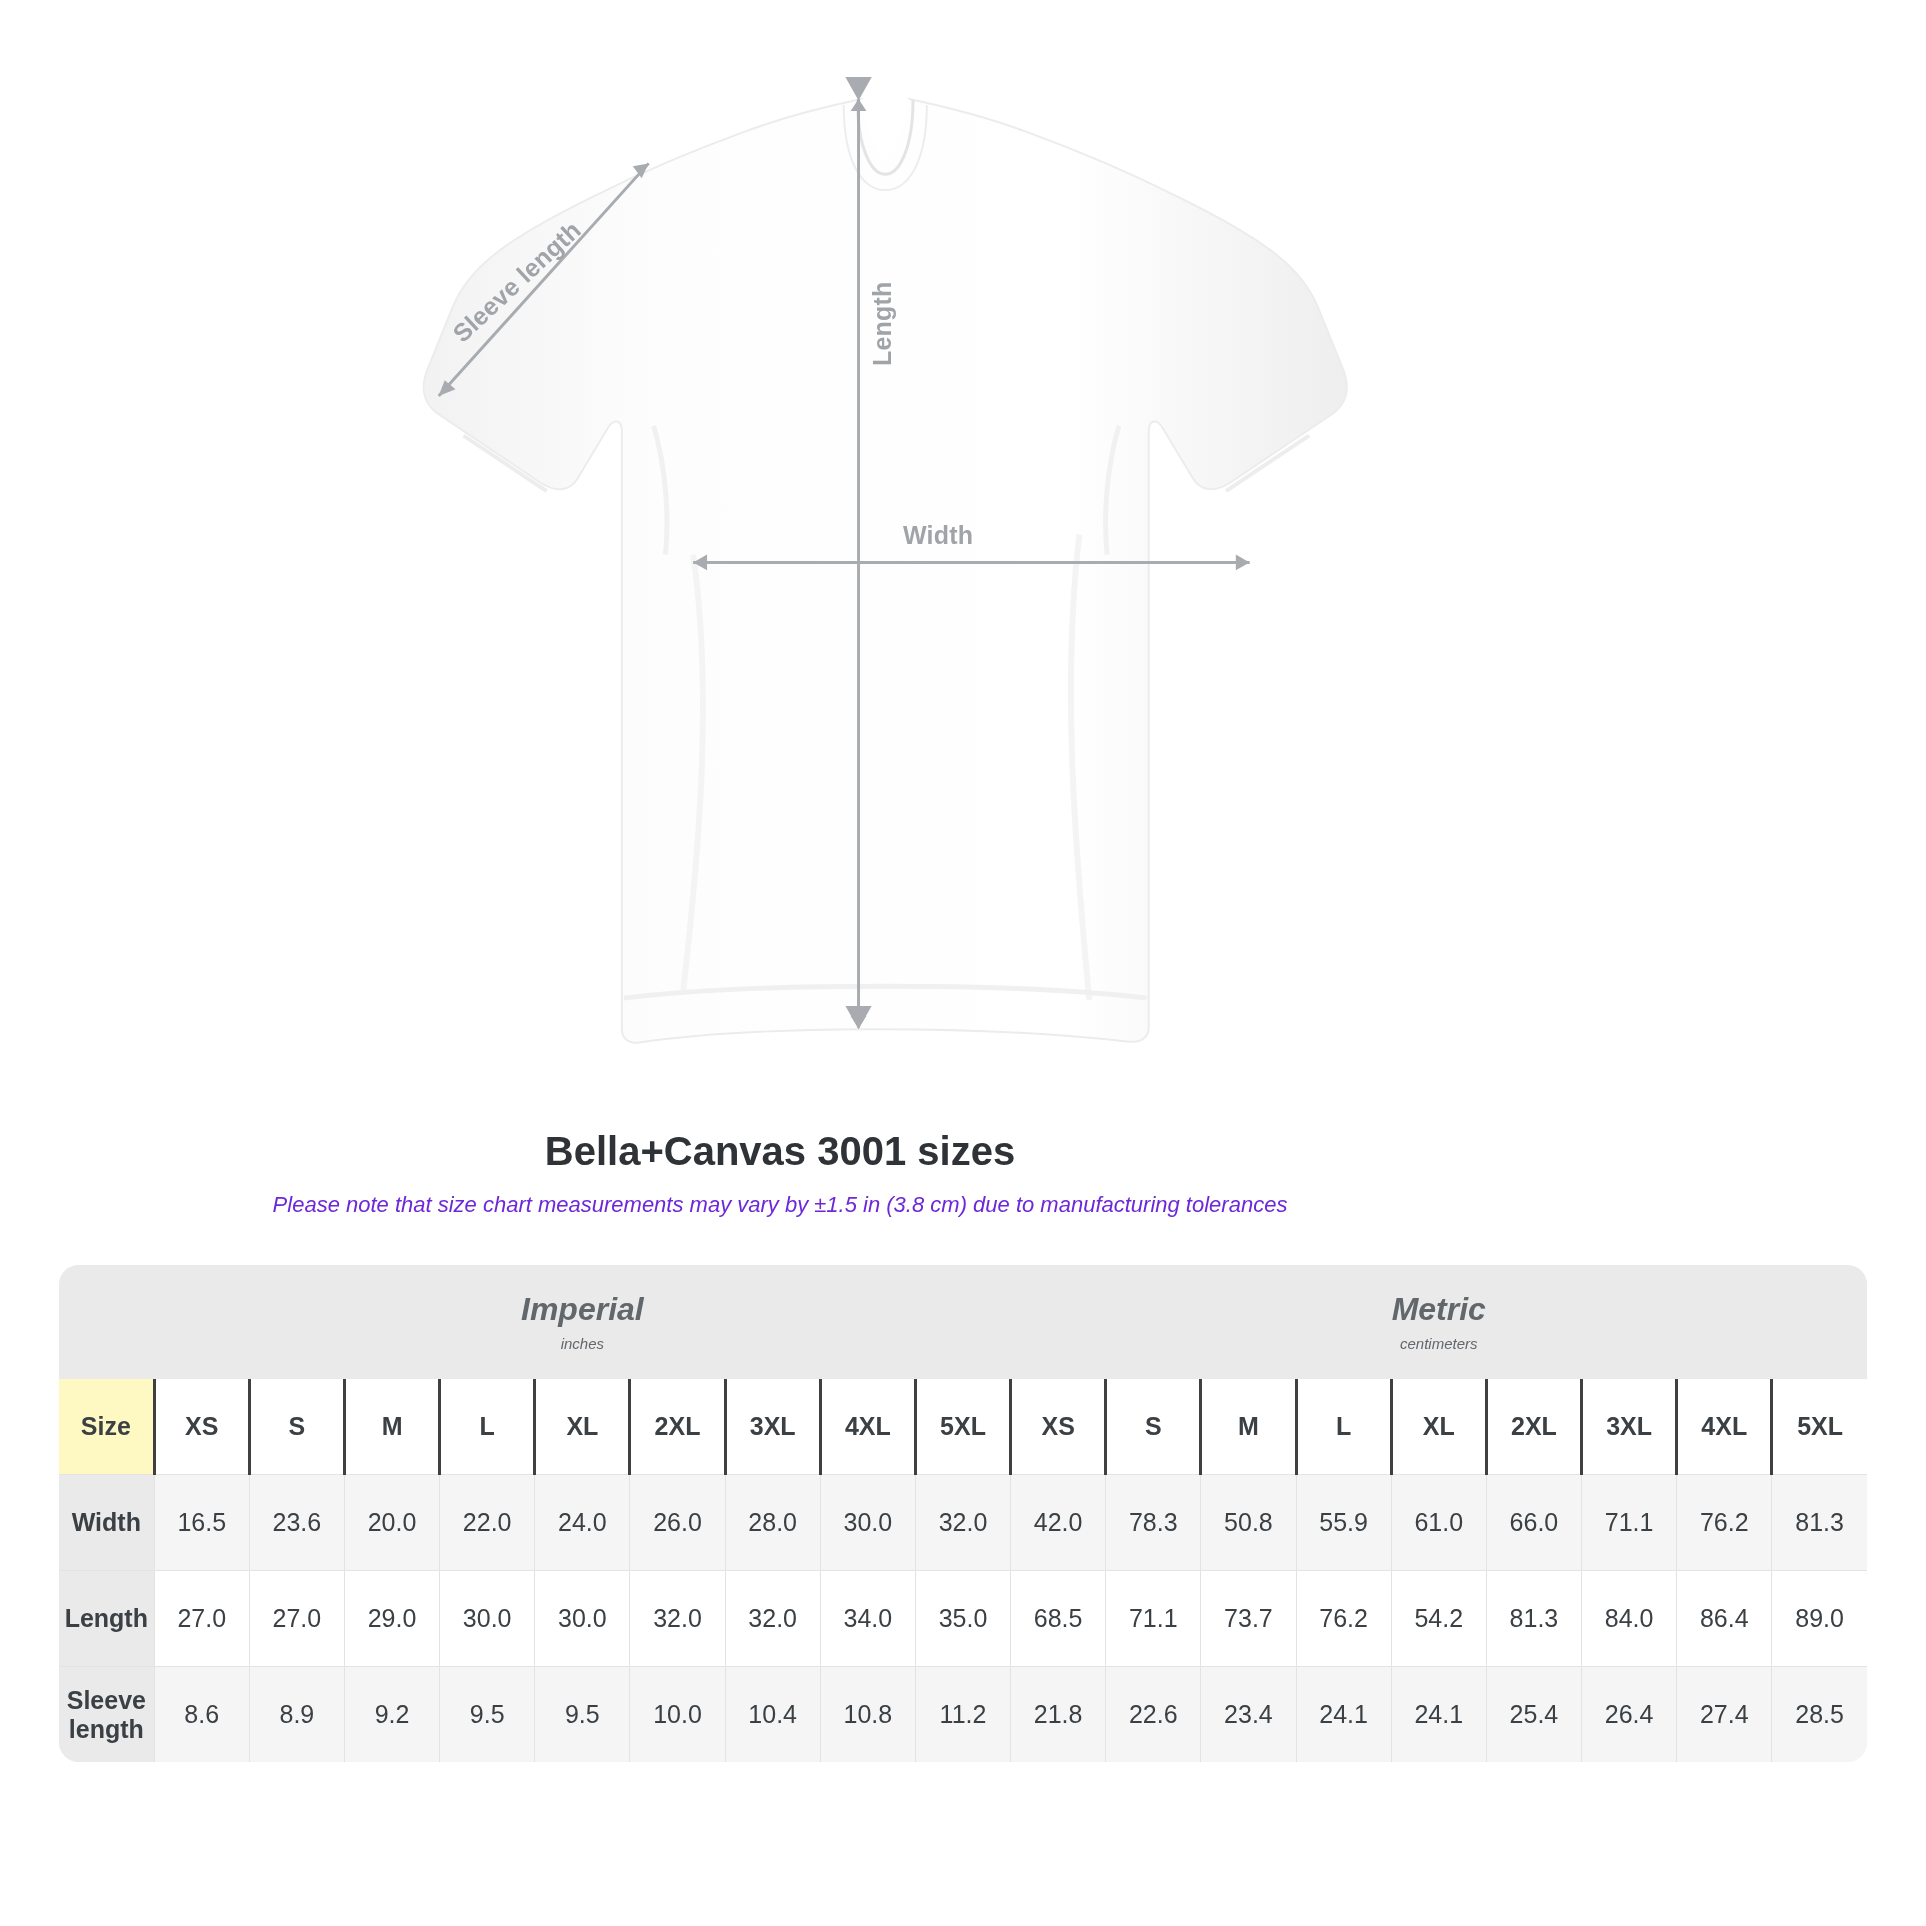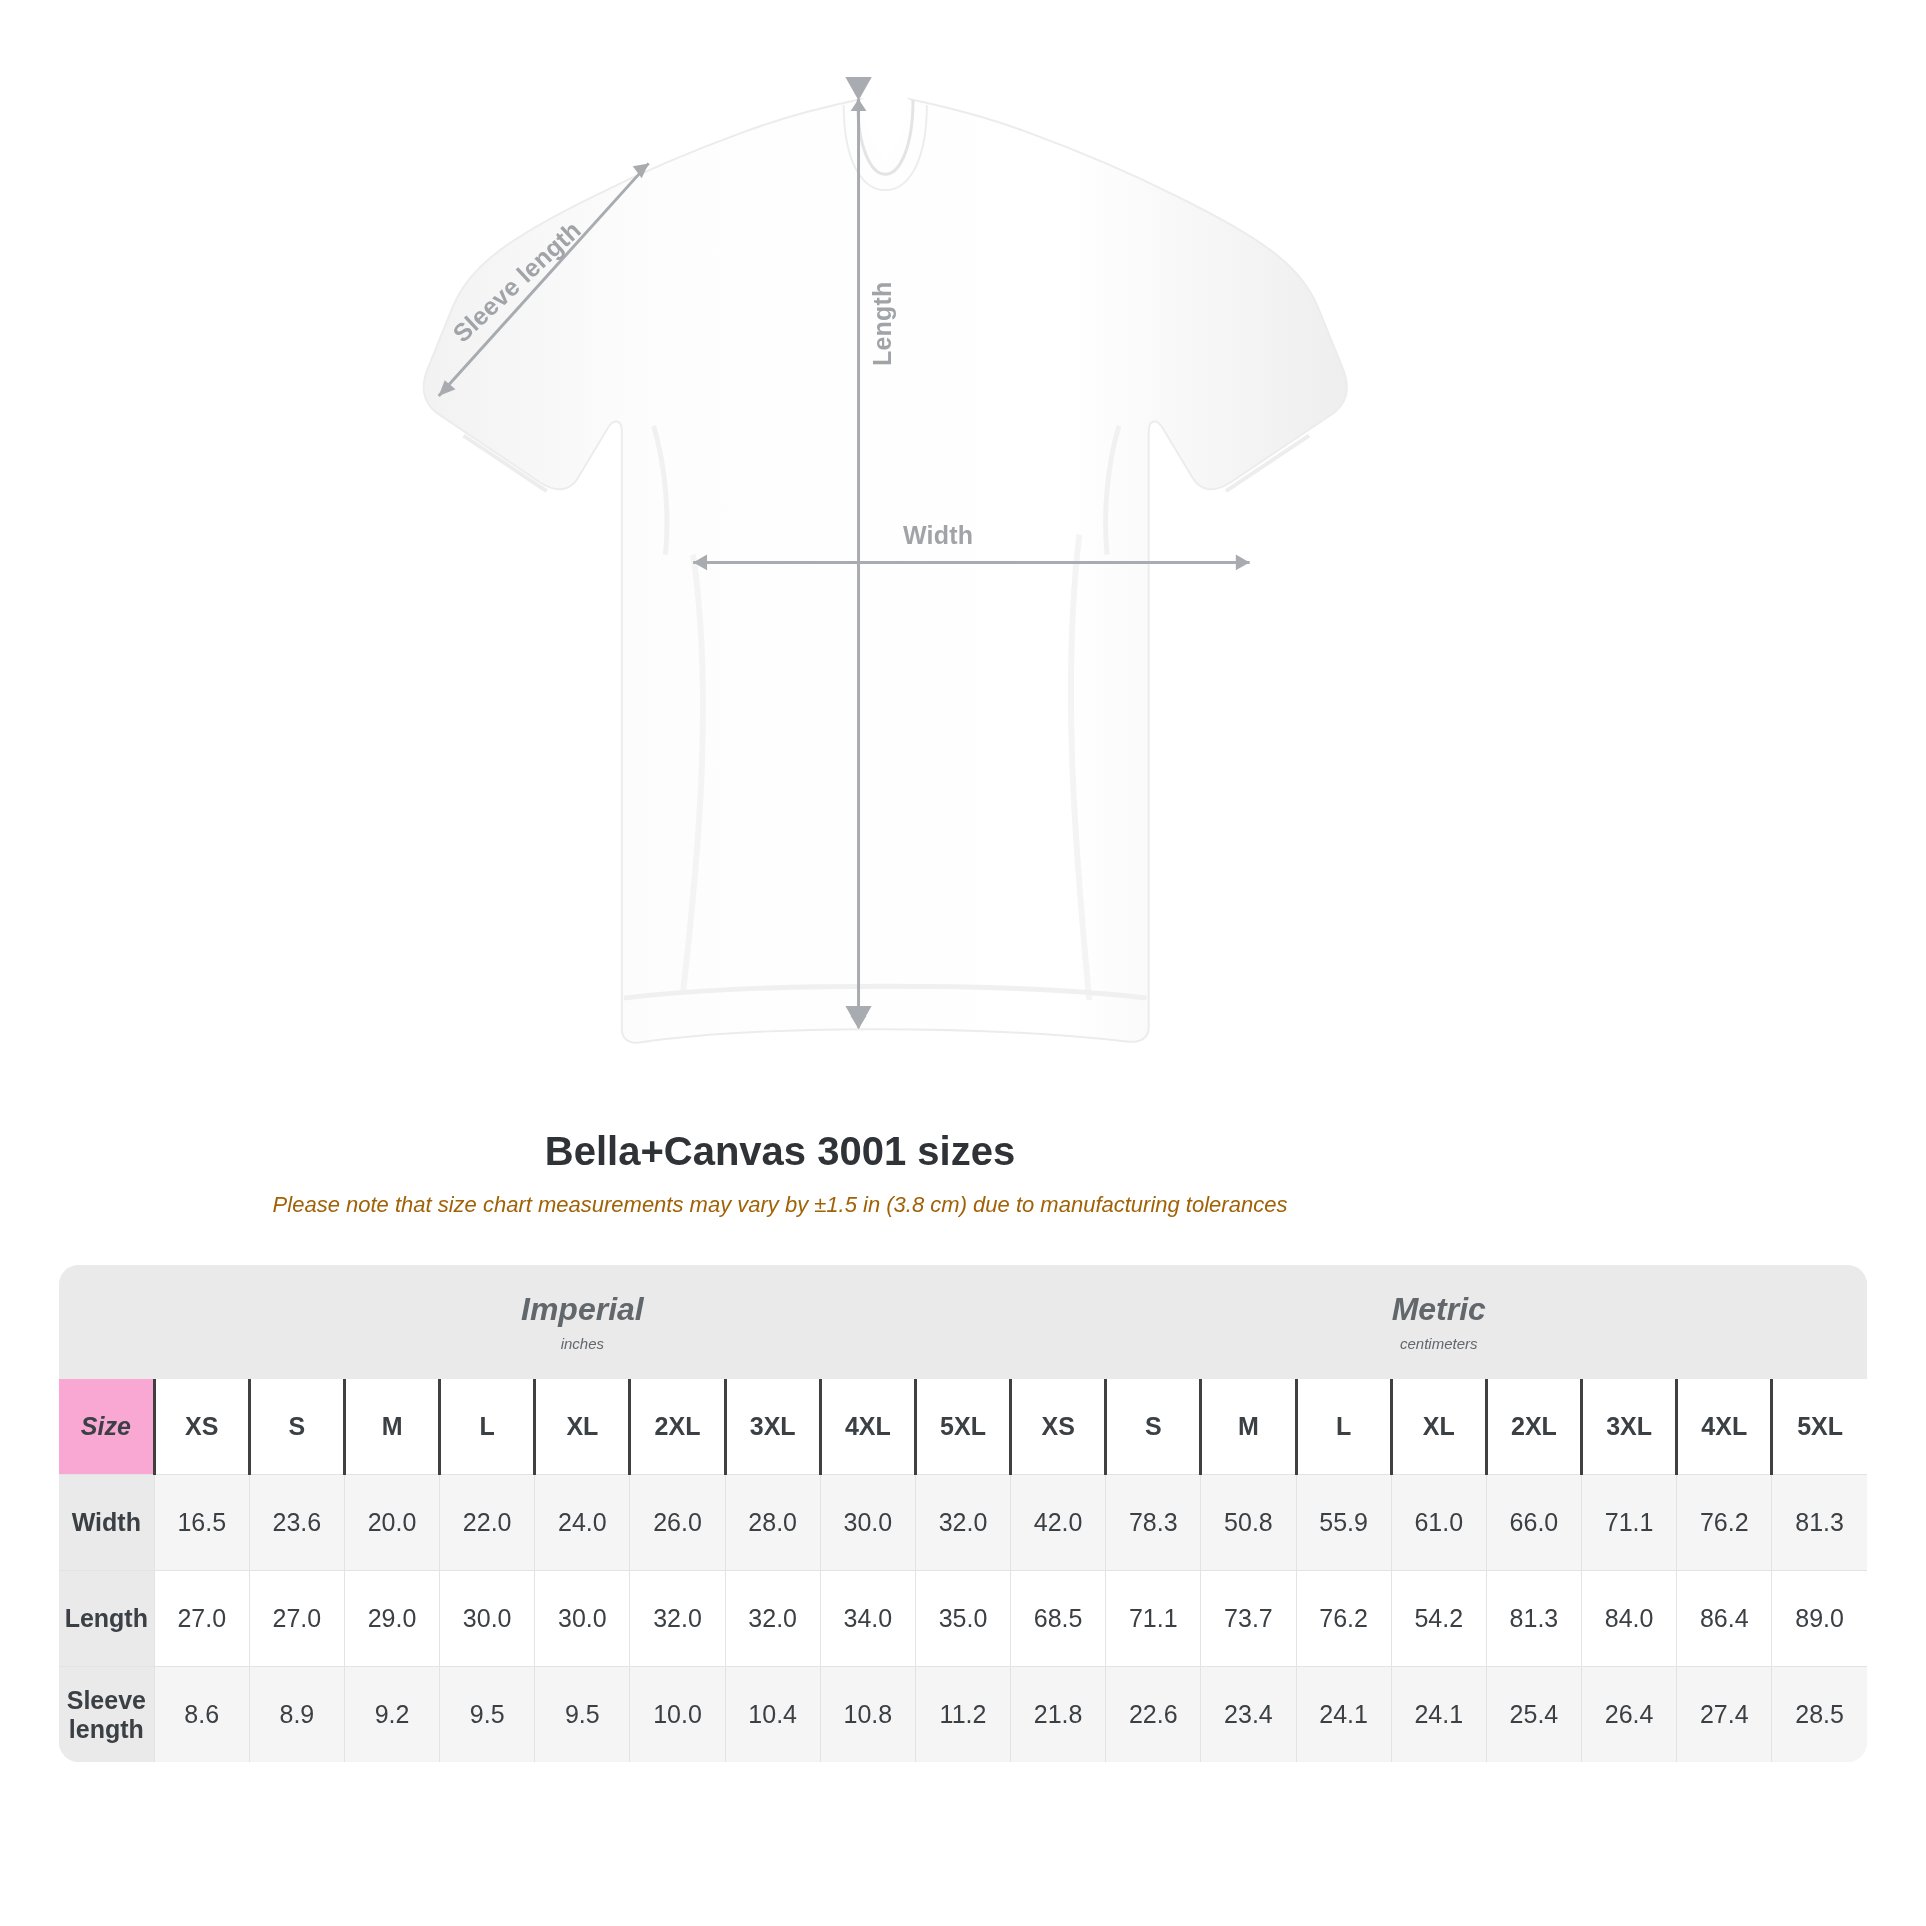--- a/index.html
+++ b/index.html
@@ -66,21 +66,21 @@
   }
   .chart-title {
     font-size: 40px;
     font-weight: bold;
     color: #2f3337;
     margin: 0 0 18px 0;
   }
   .chart-note {
     font-size: 22px;
     font-style: italic;
-    color: #a16207;
+    color: #6d28d9;
     margin: 8px;
   }
 
   
   .table-wrap {
     position: absolute;
     top: 1265px;
     left: 59px;
     width: 1808px;
     border-radius: 20px;
@@ -129,23 +129,22 @@
   .hdr-row td {
     height: 95px;
     text-align: center;
     font-weight: bold;
     font-size: 25px;
     color: #3b4045;
     background: #ffffff;
     border-left: 3px solid #404040;
   }
   .hdr-row td.row-head {
-    background: #f9a8d4;
+    background: #fef9c3;
     border-left: none;
-    font-style: italic;
   }
   .data-row td {
     height: 95px;
     text-align: center;
     font-size: 25px;
     color: #3b4045;
     border-top: 1px solid #e3e3e3;
     border-left: 1px solid #e3e3e3;
   }
   .data-row.alt td { background: #f5f5f5; }

